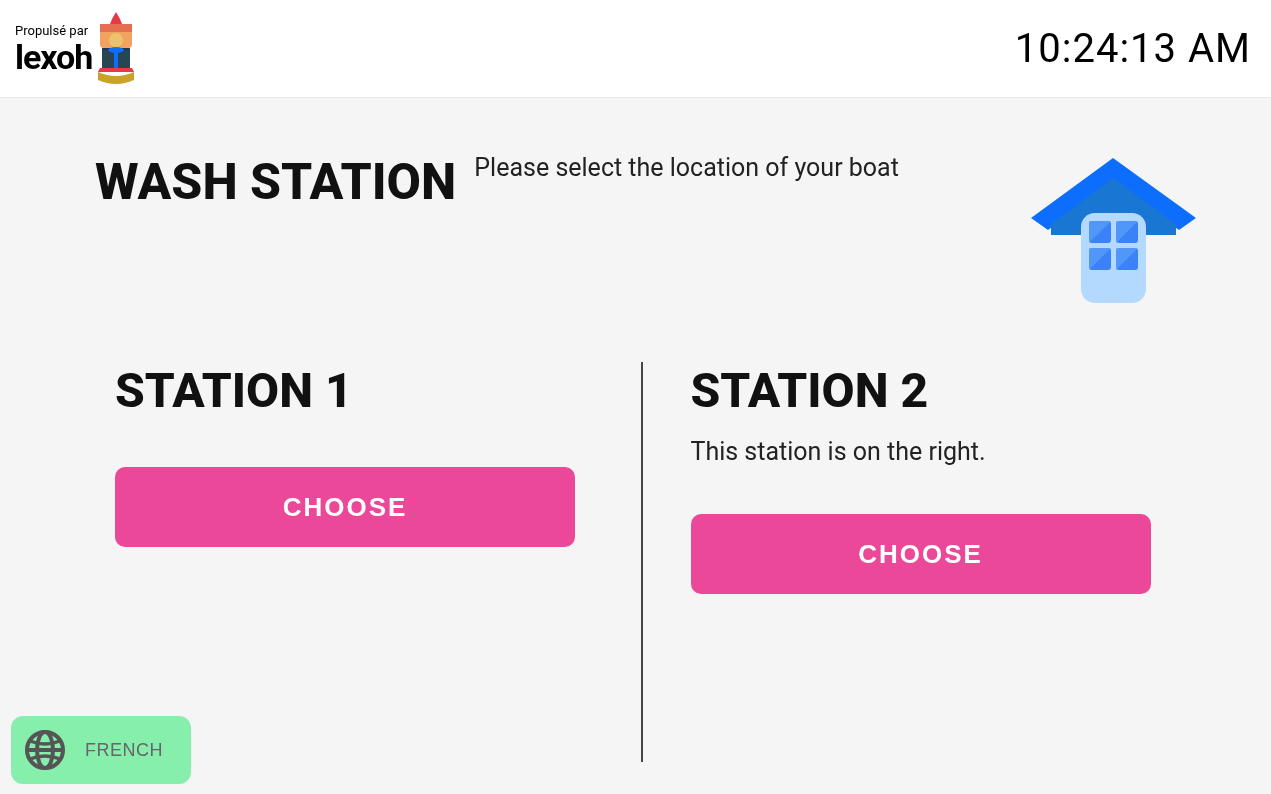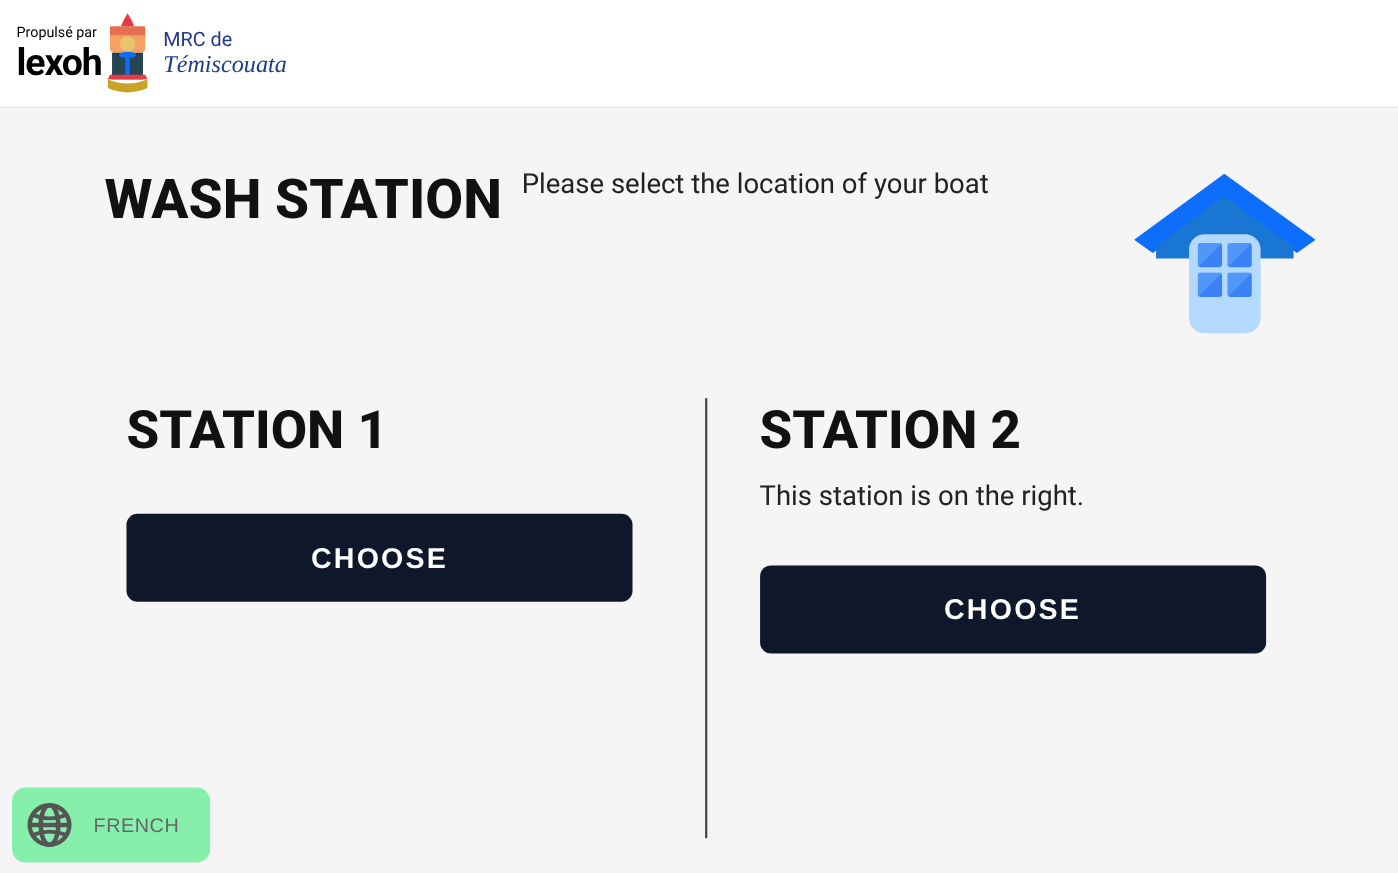--- a/index.html
+++ b/index.html
@@ -133,21 +133,21 @@
     }
     .station-desc {
       font-size: 25px;
       color: #222;
       margin-top: 18px;
     }
     .choose-btn {
       margin-top: 48px;
       width: 460px;
       height: 80px;
-      background: #0f172a;
+      background: #ec4899;
       color: #fff;
       border: none;
       border-radius: 10px;
       font-size: 26px;
       font-weight: 700;
       letter-spacing: 2px;
       cursor: pointer;
     }
     .lang-btn {
       position: absolute;
@@ -190,26 +190,23 @@
           <rect x="8" y="14" width="32" height="8" fill="#e76f51"></rect>
           <circle cx="24" cy="30" r="7" fill="#e9c46a"></circle>
           <rect x="10" y="38" width="28" height="24" fill="#1d3557"></rect>
           <path d="M 10 38 Q 24 48 38 38 L 38 62 L 10 62 Z" fill="#264653"></path>
           <path d="M 22 40 L 26 40 L 26 58 L 22 58 Z" fill="#0d6efd"></path>
           <ellipse cx="24" cy="40" rx="8" ry="3" fill="#0d6efd"></ellipse>
           <path d="M 6 62 Q 24 70 42 62 L 42 70 Q 24 78 6 70 Z" fill="#c9a227"></path>
           <path d="M 6 62 L 8 58 L 40 58 L 42 62" fill="#e63946"></path>
         </svg>
       </div>
-      <div class="mrc-text">
-        <span class="mrc-text-top">MRC de</span>
-        <span class="mrc-text-bottom">Témiscouata</span>
-      </div>
     </div>
   </div>
+  <div class="clock">10:24:13 AM</div>
 </div>
 
 <div class="main">
   <div class="title-row">
     <div class="title-block">
       <h1 class="page-title">WASH STATION</h1>
       <p class="page-subtitle">Please select the location of your boat</p>
     </div>
     <div class="home-icon-wrap">
       <svg width="165" height="150" viewBox="0 0 165 150">

